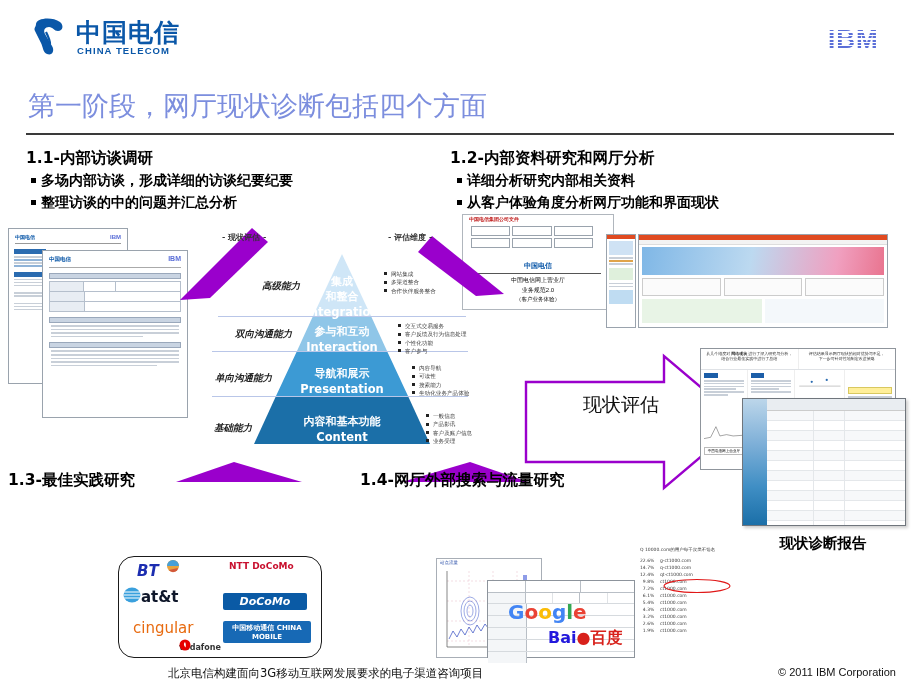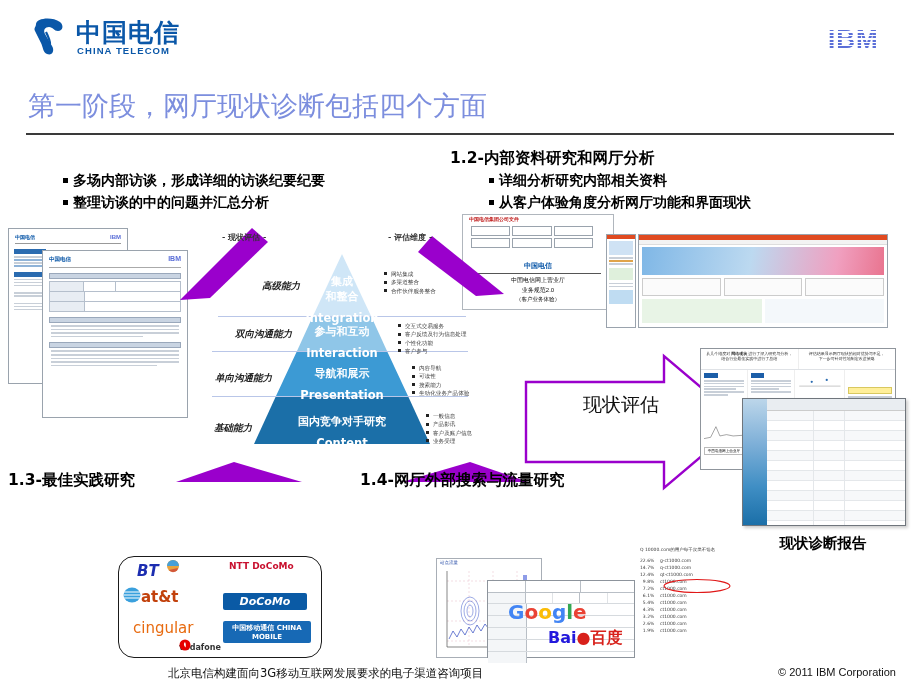--- a/index.html
+++ b/index.html
@@ -103,21 +103,20 @@
     position: absolute;
     font-size: 15.5px;
     font-weight: bold;
     color: #000000;
     font-family: "DejaVu Sans", "Liberation Sans", sans-serif;
     white-space: nowrap;
   }
   .bullet-list {
     position: absolute;
     font-family: Liberation Serif, serif;
-    margin-left: 32px;
   }
   .bullet-list .bl {
     font-size: 14px;
     font-weight: bold;
     color: #000;
     line-height: 21px;
     margin-bottom: 1px;
     position: relative;
     padding-left: 11px;
     white-space: nowrap;
@@ -181,21 +180,21 @@
   }
   .pyr-tier-txt {
     position: absolute;
     width: 100%;
     text-align: center;
     color: #ffffff;
     font-family: "DejaVu Sans", "Liberation Sans", sans-serif;
     pointer-events: none;
   }
   .pyr-tier-txt .cn { font-size: 11px; font-weight: bold; display:block; }
-  .pyr-tier-txt .en { font-size: 11.5px; font-weight: bold; display:block; margin-top:7px;}
+  .pyr-tier-txt .en { font-size: 11.5px; font-weight: bold; display:block; margin-top:1px;}
 
   
   .purple-arrow { position: absolute; }
 
   .assess-arrow {
     position: absolute;
     left: 524px;
     top: 352px;
     width: 220px;
     height: 140px;
@@ -264,21 +263,21 @@
     width: 204px;
     height: 102px;
     border: 1.6px solid #1a1a1a;
     border-radius: 16px;
     background: #fff;
     box-sizing: border-box;
   }
   .lg { position: absolute; font-family: "DejaVu Sans", "Liberation Sans", sans-serif; }
   .lg-bt { left: 18px; top: 5px; font-size: 15px; font-weight: bold; color: #1c2db0; font-style: italic; }
   .lg-docomo { left: 110px; top: 4px; font-size: 9px; font-weight: bold; color: #c8102e; }
-  .lg-att { left: 22px; top: 31px; font-size: 15px; font-weight: bold; color: #c2410c; }
+  .lg-att { left: 22px; top: 31px; font-size: 15px; font-weight: bold; color: #0f172a; }
   .lg-telstra {
     left: 104px; top: 36px; width: 84px; height: 17px;
     background: #0a5aa5; border-radius: 2px;
     color: #fff; font-size: 11px; font-weight: bold; font-style: italic;
     text-align: center; line-height: 17px;
   }
   .lg-cingular { left: 14px; top: 62px; font-size: 15px; color: #e86b10; font-weight: normal; }
   .lg-cmcc {
     left: 104px; top: 64px; width: 88px; height: 22px;
     background: #1769b5; border-radius: 2px; color: #fff;
@@ -345,20 +344,21 @@
   </div>
 
   <div class="ibm-logo">
     <div class="mask">IBM</div>
     <div class="stripes"></div>
   </div>
 
   <div class="slide-title">第一阶段，网厅现状诊断包括四个方面</div>
   <div class="title-rule"></div>
 
+  <div class="sec-head" style="left:26px; top:148px;">1.1-内部访谈调研</div>
   <div class="bullet-list" style="left:30px; top:170px; width:370px;">
     <div class="bl">多场内部访谈，形成详细的访谈纪要纪要</div>
     <div class="bl">整理访谈的中的问题并汇总分析</div>
   </div>
 
   <div class="thumb" style="left:8px; top:228px; width:120px; height:156px;">
     <div style="position:absolute;left:6px;top:5px;font-size:5px;color:#0a57a8;font-weight:bold;">中国电信</div>
     <div style="position:absolute;right:6px;top:5px;font-size:6px;color:#5b6fd8;font-weight:bold;">IBM</div>
     <div style="position:absolute;left:6px;top:14px;right:6px;height:1px;background:#999;"></div>
     <div style="position:absolute;left:5px;top:20px;width:32px;bottom:6px;">
@@ -505,21 +505,21 @@
     </div>
     <div class="pyr-tier-txt" style="top:92px;">
       <span class="cn">参与和互动</span>
       <span class="en">Interaction</span>
     </div>
     <div class="pyr-tier-txt" style="top:134px;">
       <span class="cn">导航和展示</span>
       <span class="en">Presentation</span>
     </div>
     <div class="pyr-tier-txt" style="top:182px;">
-      <span class="cn">国内竞争对手研究</span>
+      <span class="cn">内容和基本功能</span>
       <span class="en">Content</span>
     </div>
 
     <div class="pyr-left-lbl" style="left:0; top:48px; width:88px;">高级能力</div>
     <div class="pyr-left-lbl" style="left:-12px; top:96px; width:92px;">双向沟通能力</div>
     <div class="pyr-left-lbl" style="left:-18px; top:140px; width:78px;">单向沟通能力</div>
     <div class="pyr-left-lbl" style="left:-22px; top:190px; width:62px;">基础能力</div>
 
     <div class="pyr-det" style="left:172px; top:38px;">
       <div>网站集成</div>

